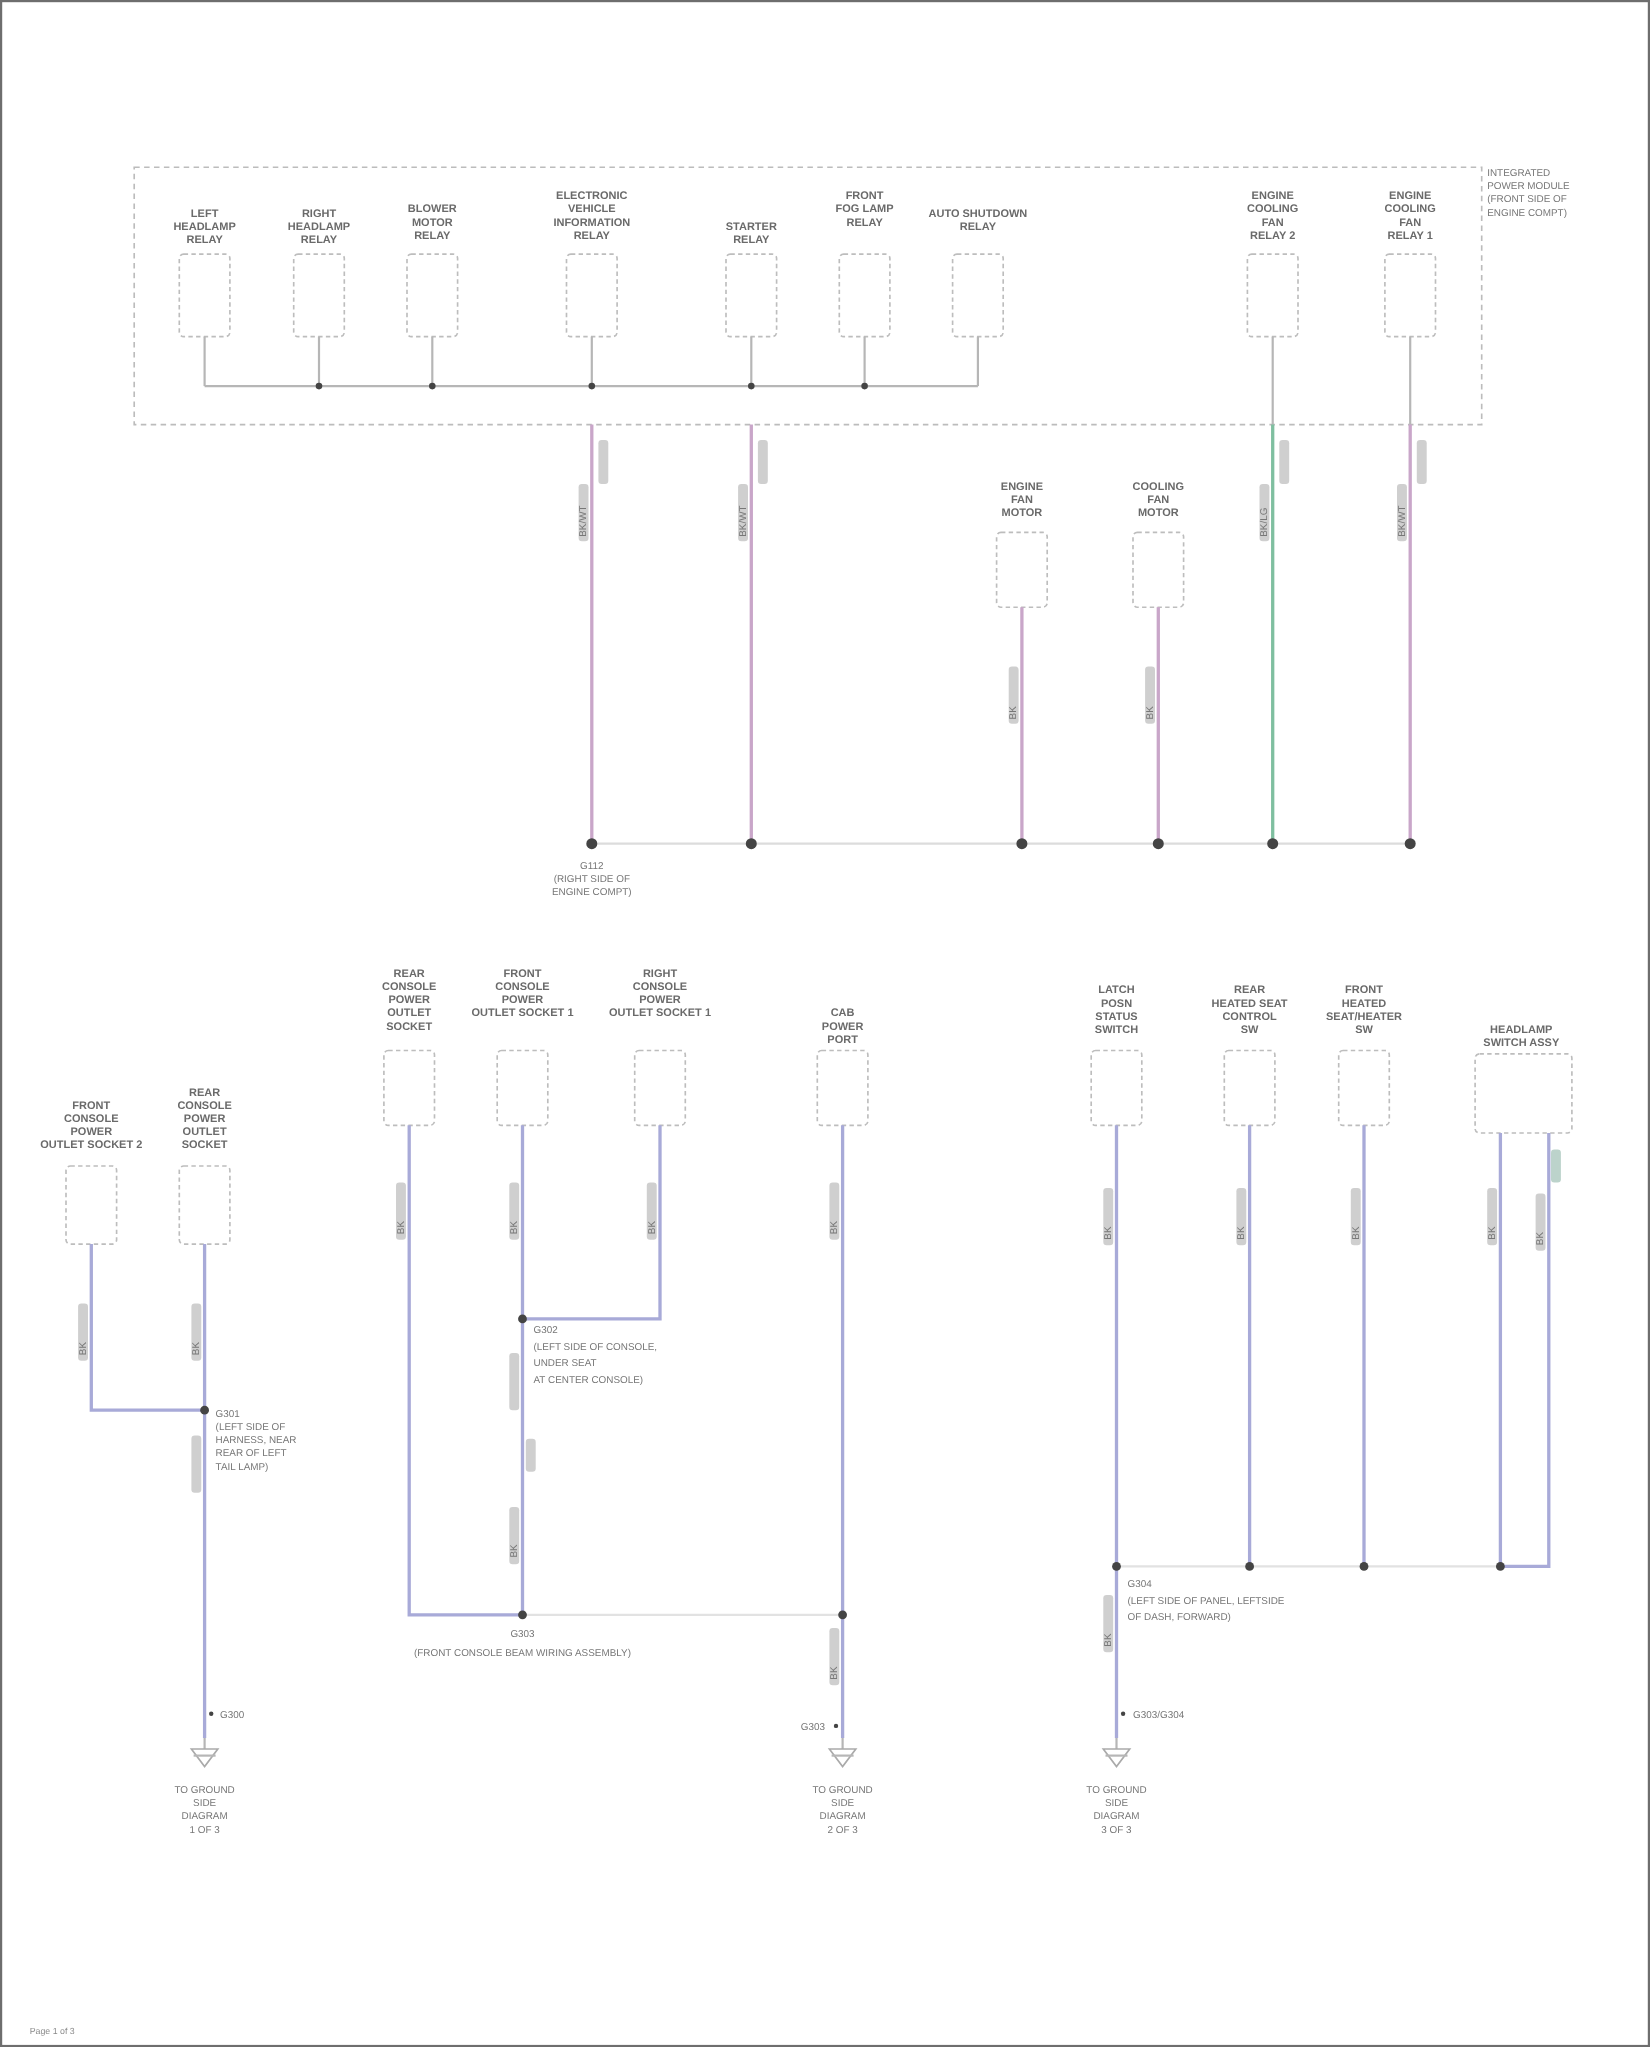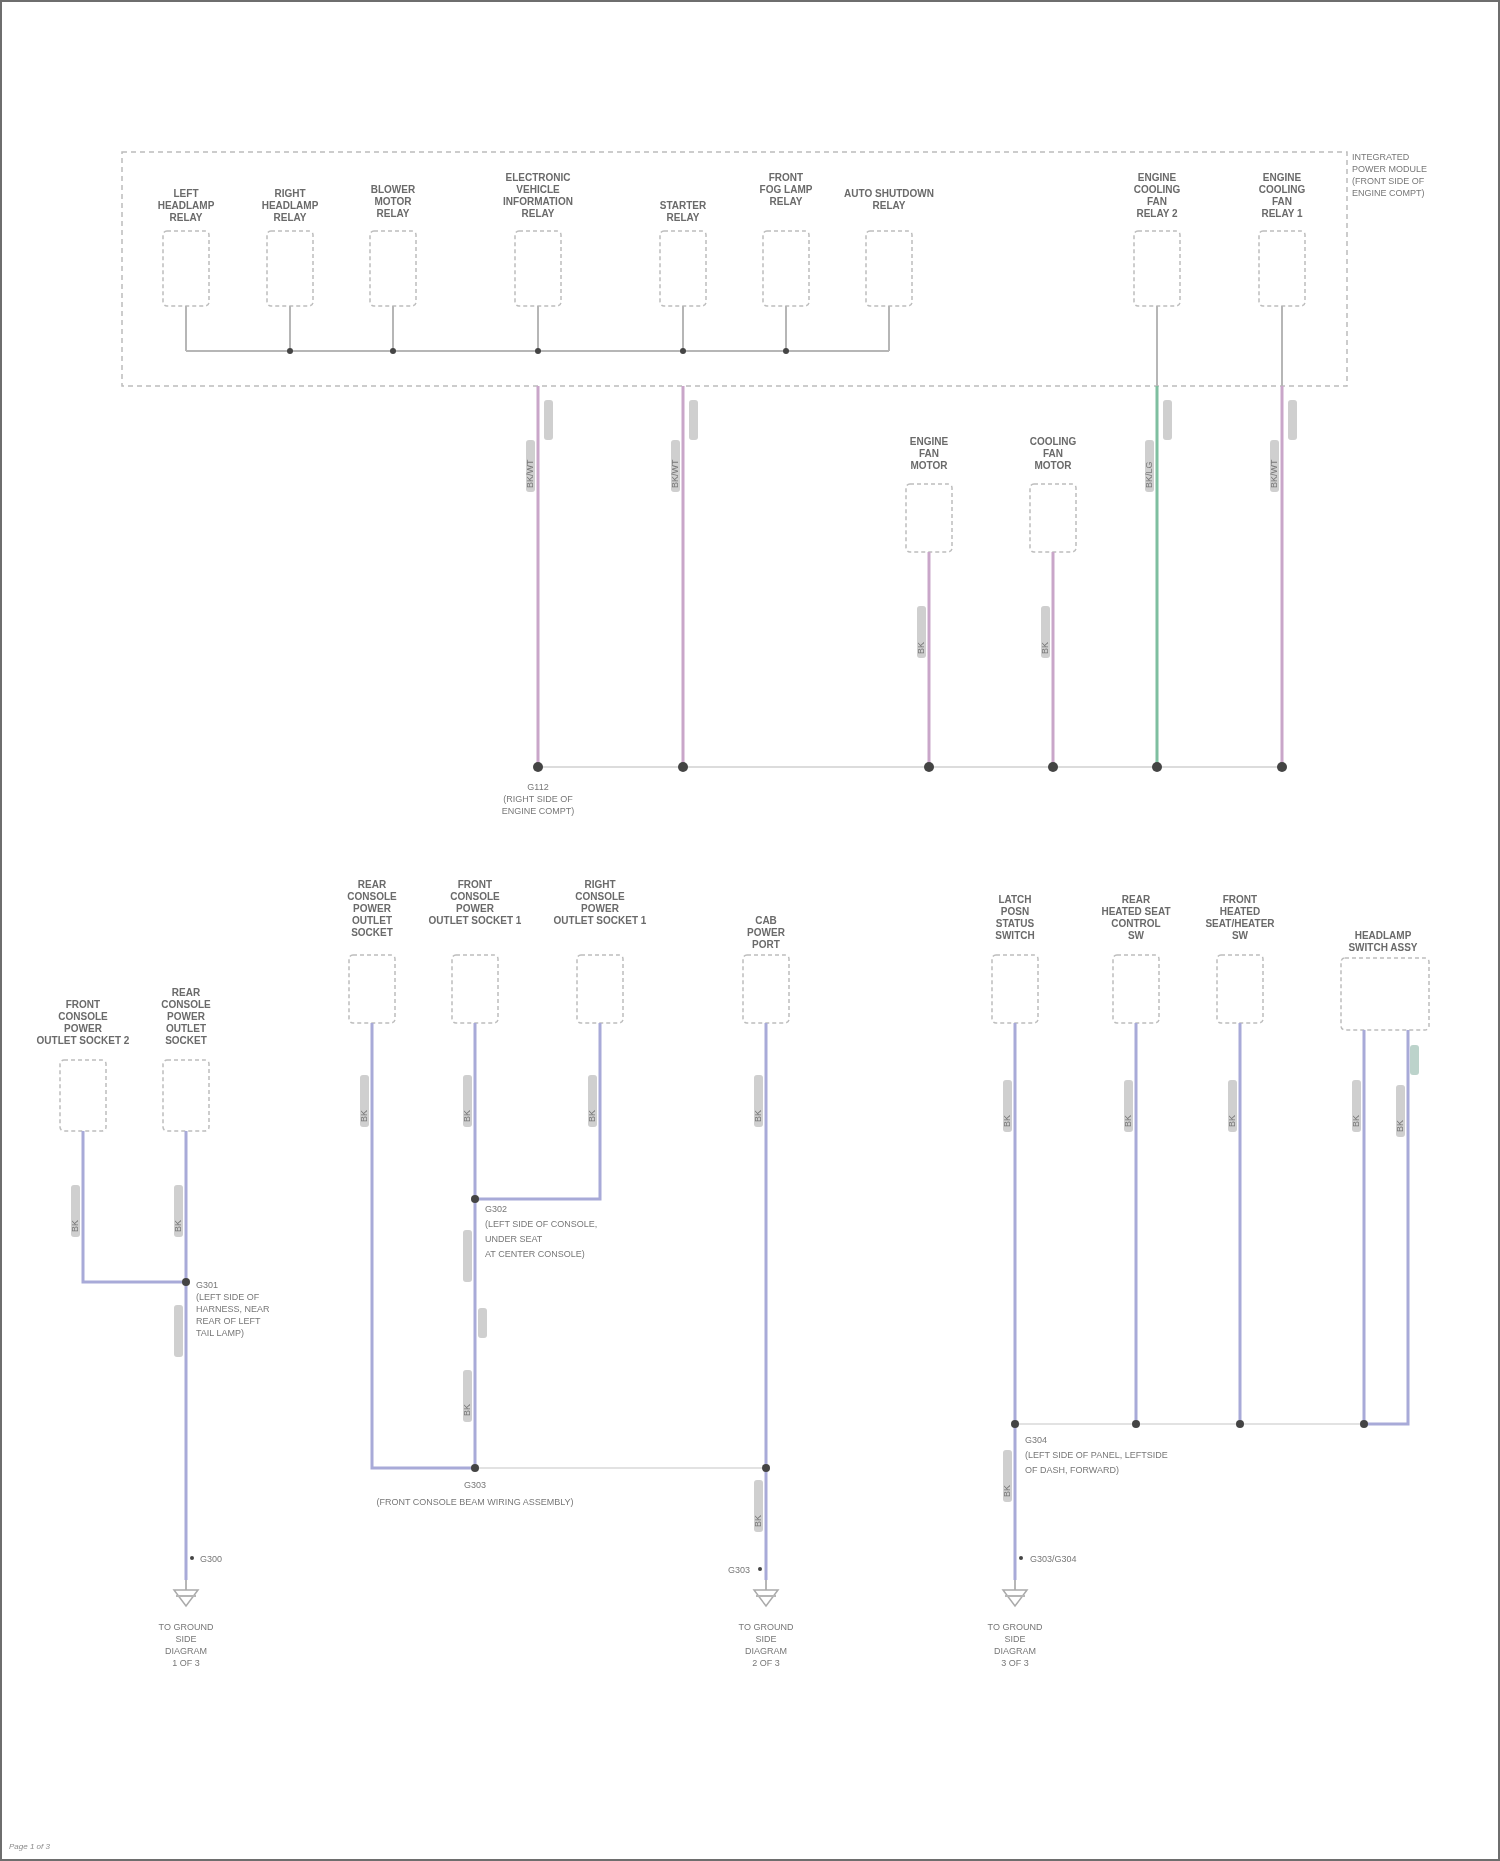--- a/index.html
+++ b/index.html
@@ -7,21 +7,21 @@
   .frame{position:absolute;left:0;top:0;width:1496px;height:1857px;border:2px solid #6e6e6e;background:#fff;}
   svg{position:absolute;left:0;top:0;}
   .lbl{font-family:"Liberation Sans",sans-serif;font-size:10px;font-weight:bold;fill:#6a6a6a;}
   .sm{font-family:"Liberation Sans",sans-serif;font-size:9px;fill:#777;}
   .box{fill:#fff;stroke:#bdbdbd;stroke-width:1.5;stroke-dasharray:4 3;}
   .dash{fill:none;stroke:#bcbcbc;stroke-width:1.5;stroke-dasharray:5 4;}
   .wire{stroke-width:3;fill:none;}
   .gray{stroke:#b6b6b6;stroke-width:2;fill:none;}
   .tag{fill:#cfcfcf;}
   .dot{fill:#444;}
-  .footer{position:absolute;left:9px;top:1842px;font-size:8px;color:#8a8a8a;font-style:italic;}
+  .footer{position:absolute;left:27px;top:1842px;font-size:8px;color:#8a8a8a;}
 </style>
 </head>
 <body>
 
 <div class="frame"></div>
 
 <svg width="1500" height="1861" viewBox="0 0 1500 1861">
 
   <rect class="dash" x="122" y="152" width="1225" height="234"></rect>
   <g>

